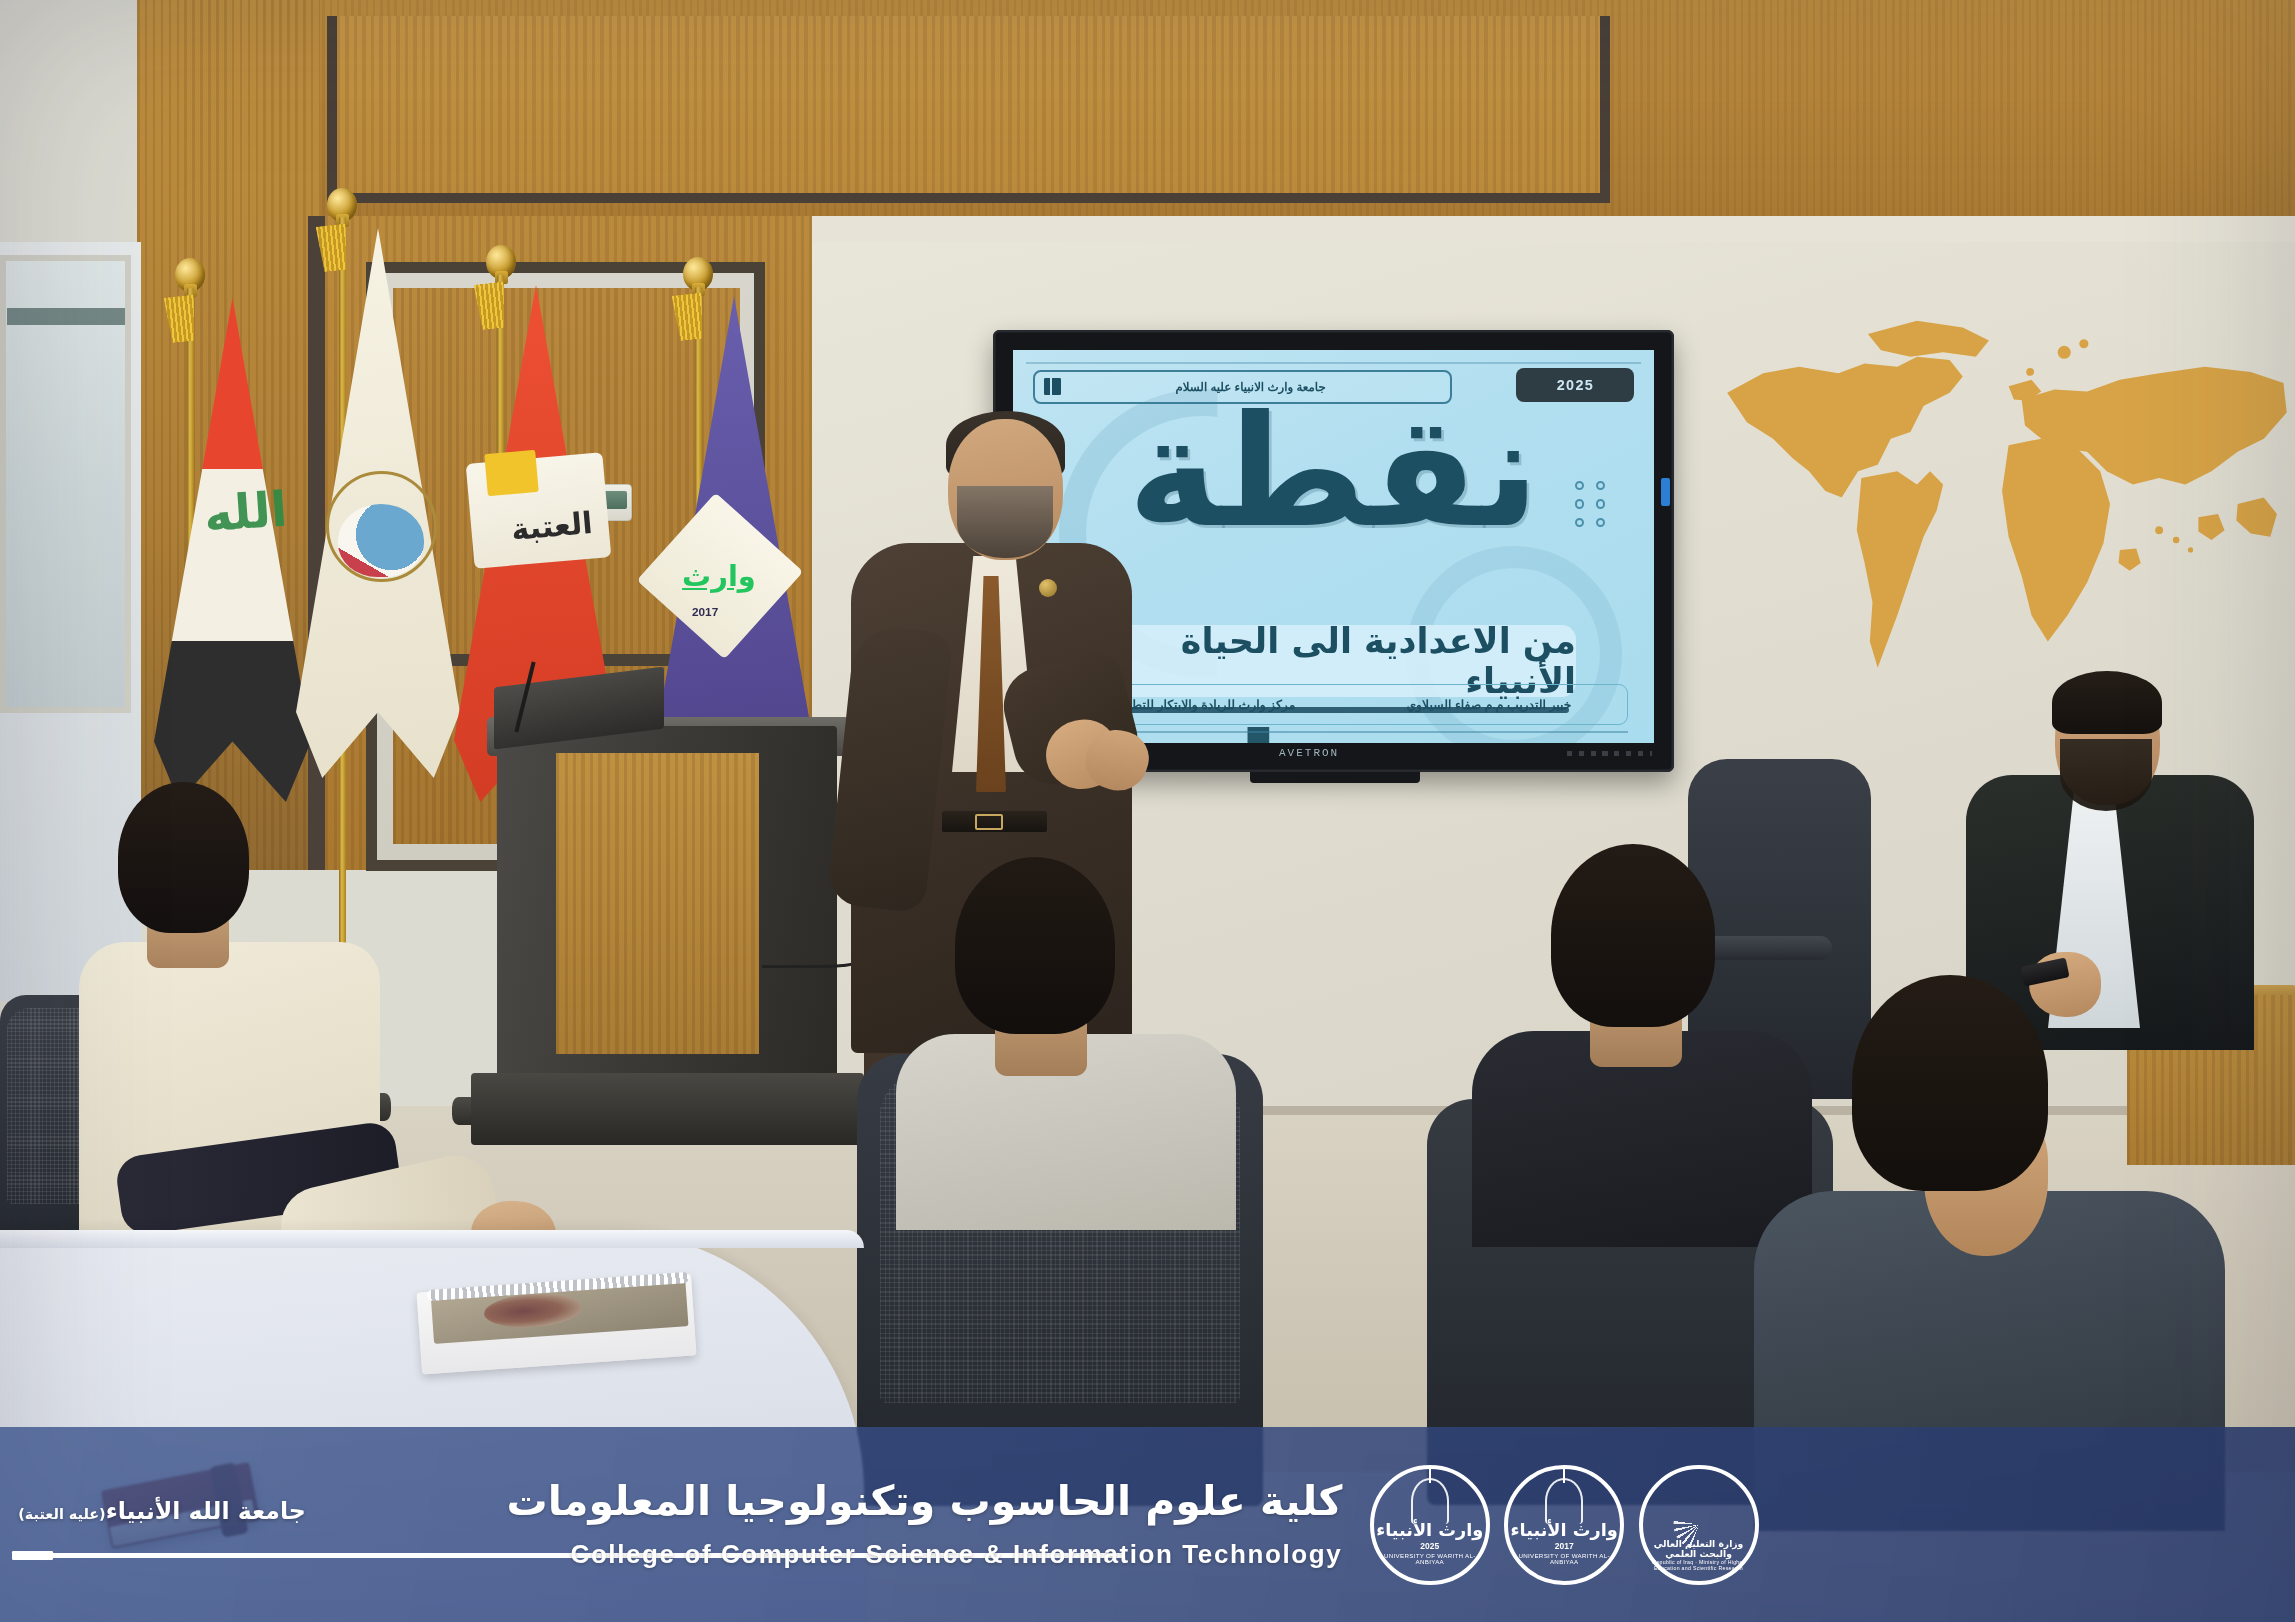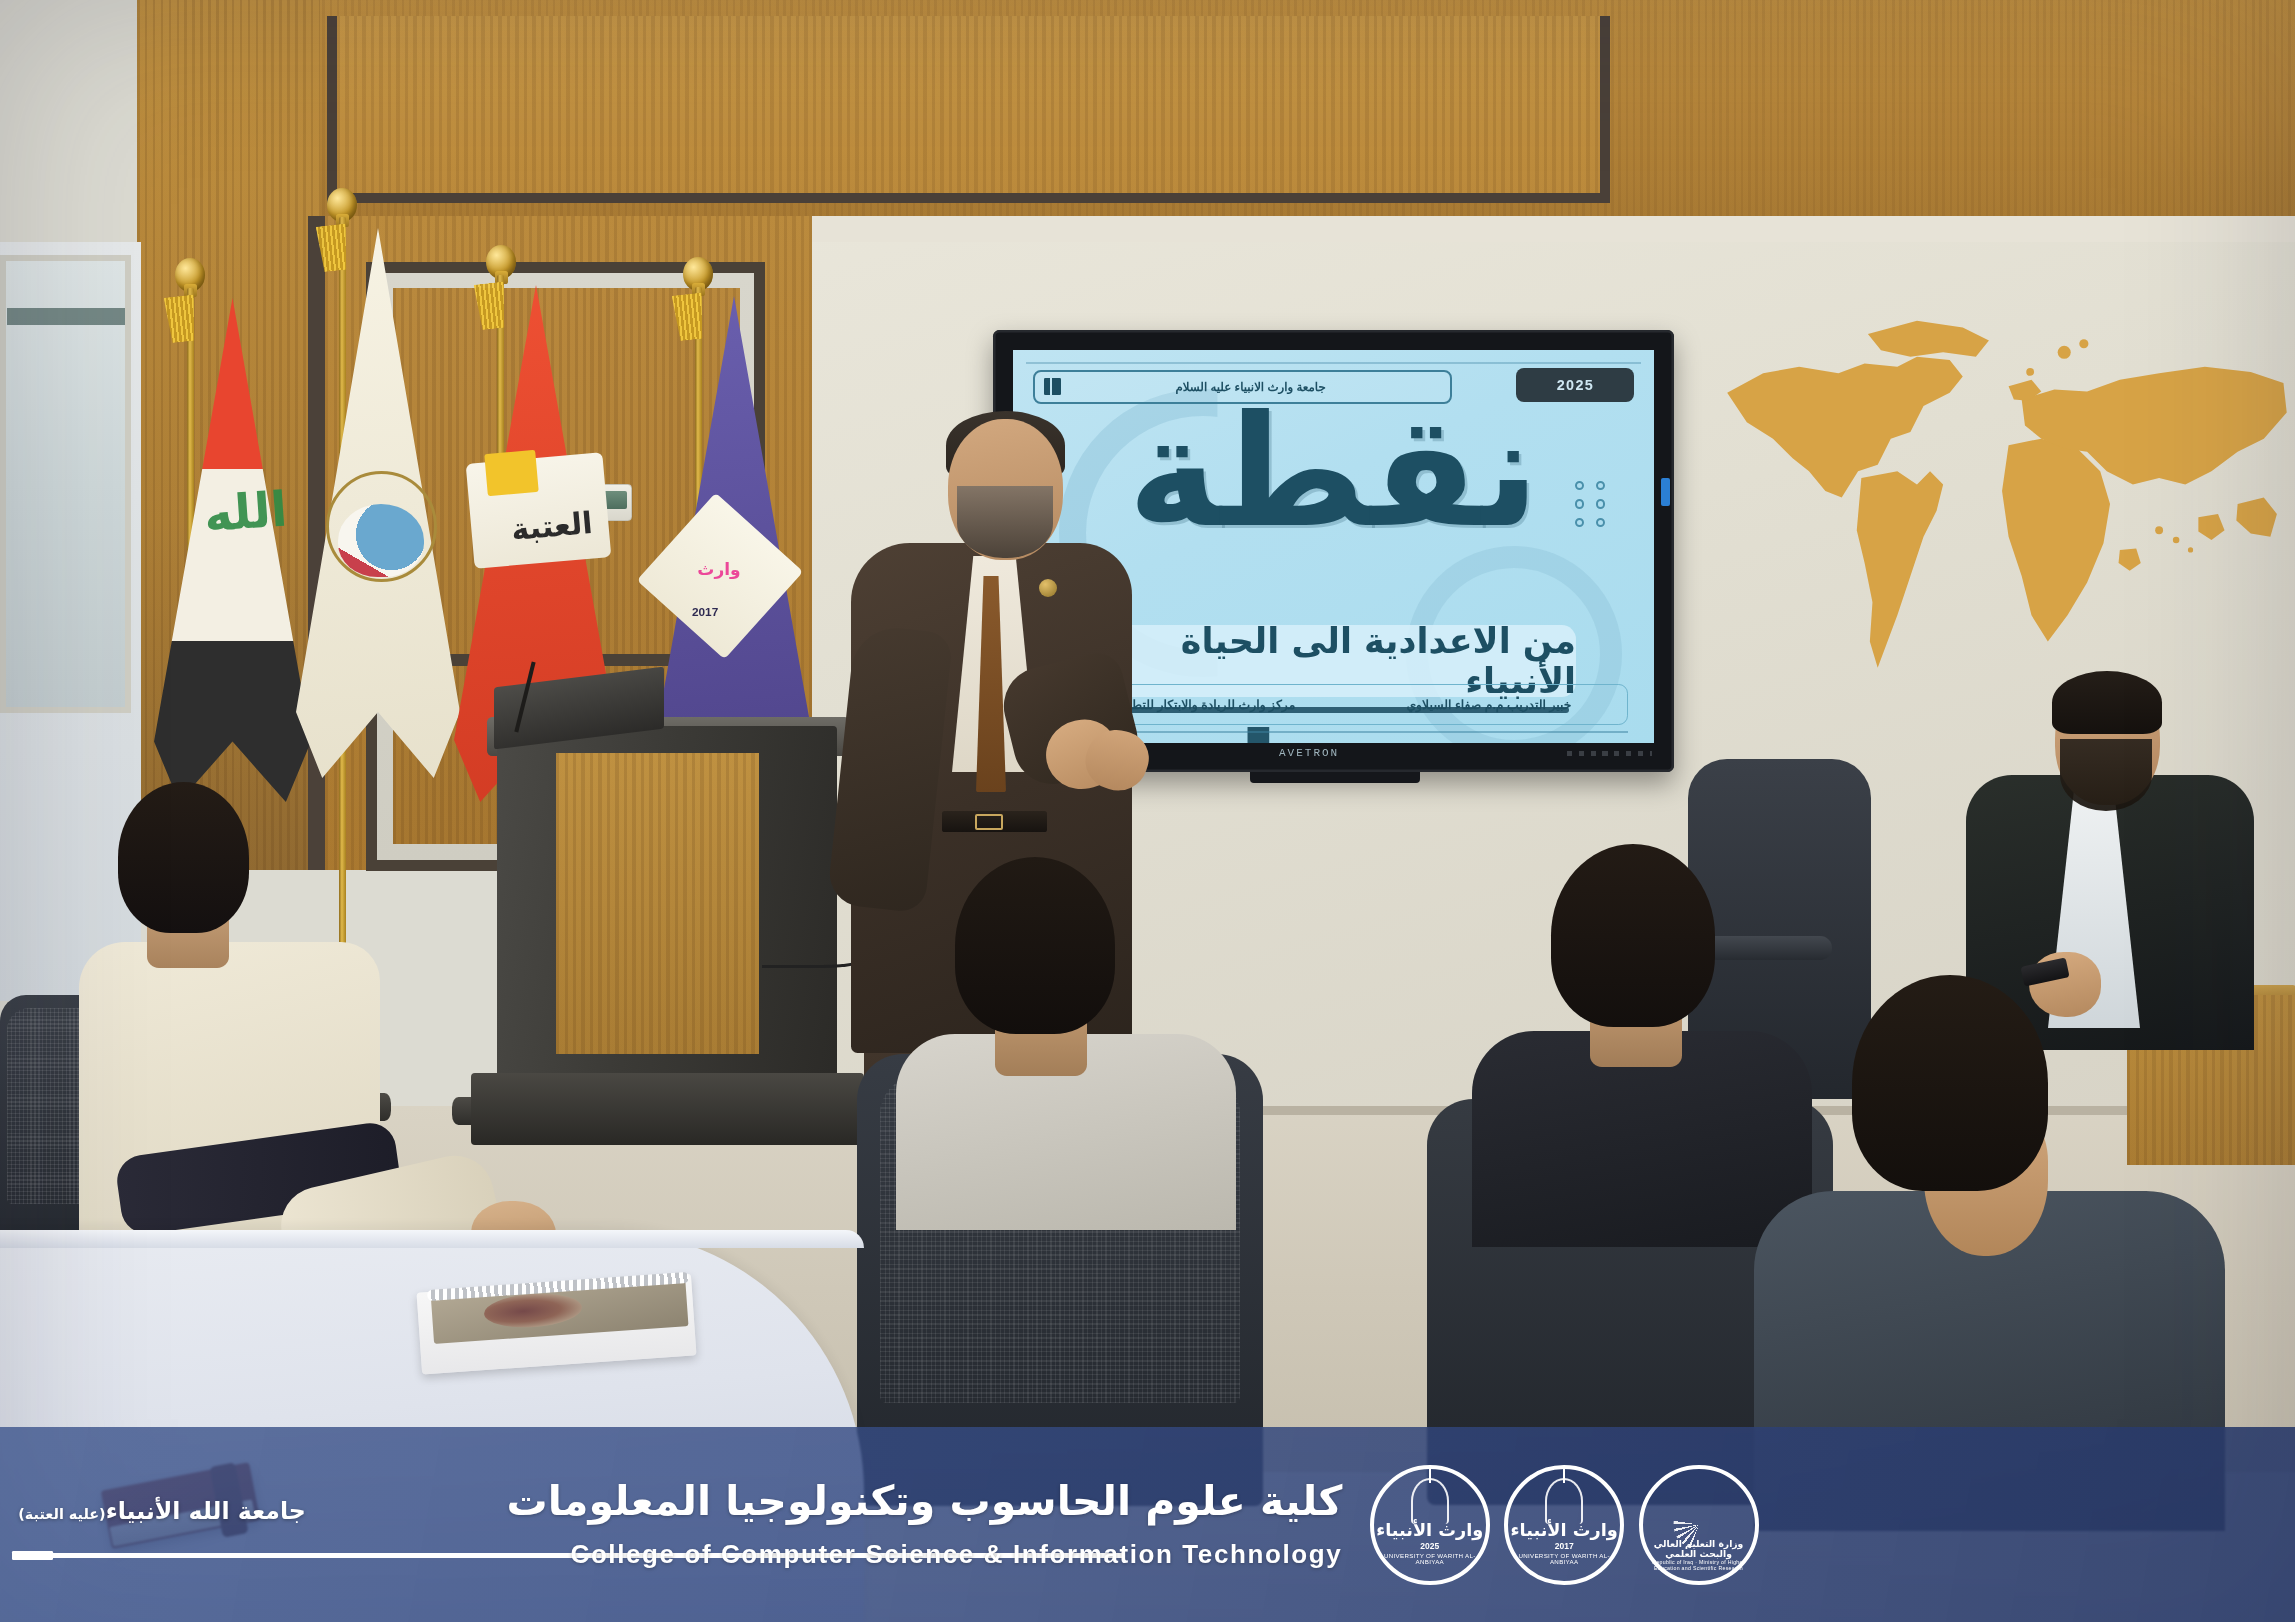--- a/index.html
+++ b/index.html
@@ -458,22 +458,22 @@
 
   <div class="flag">
     <div class="finial" style="left:683px; top:257px;"></div>
     <div class="pole" style="left:695px; top:287px; height:824px;"></div>
     <div class="tassel" style="left:674px; top:294px;"></div>
     <div class="cloth" style="left:652px; top:296px; width:164px; height:523px;
          background:linear-gradient(175deg,#6a5fae,#4d4288);"></div>
     <div style="position:absolute; left:661px; top:517px; width:118px; height:118px;
          background:linear-gradient(175deg,#f9f6e9,#eee9d6); transform:rotate(42deg); border-radius:5.2px;"></div>
     <div style="position:absolute; left:670px; top:559px; width:98px; height:39px; direction:rtl;
-         color:#ec4899; font-size:17px; font-weight:bold; font-family:'DejaVu Sans',sans-serif;
-         text-align:center;">وارث</div>
+         color:#22c55e; font-size:29px; font-weight:bold; font-family:'DejaVu Sans',sans-serif;
+         text-align:center;text-decoration:underline;">وارث</div>
     <div style="position:absolute; left:692px; top:605px; color:#2f2b52; font-size:11.8px; font-weight:bold;">2017</div>
     <div class="base" style="left:660px; top:1106px;"></div>
     <div class="stand" style="left:649px; top:1109px;"></div>
   </div>
 
   <div class="podium-top"></div>
   <div class="podium-body"></div>
   <div class="podium-wood"></div>
   <div class="podium-base"></div>
   <div class="laptop"></div>

